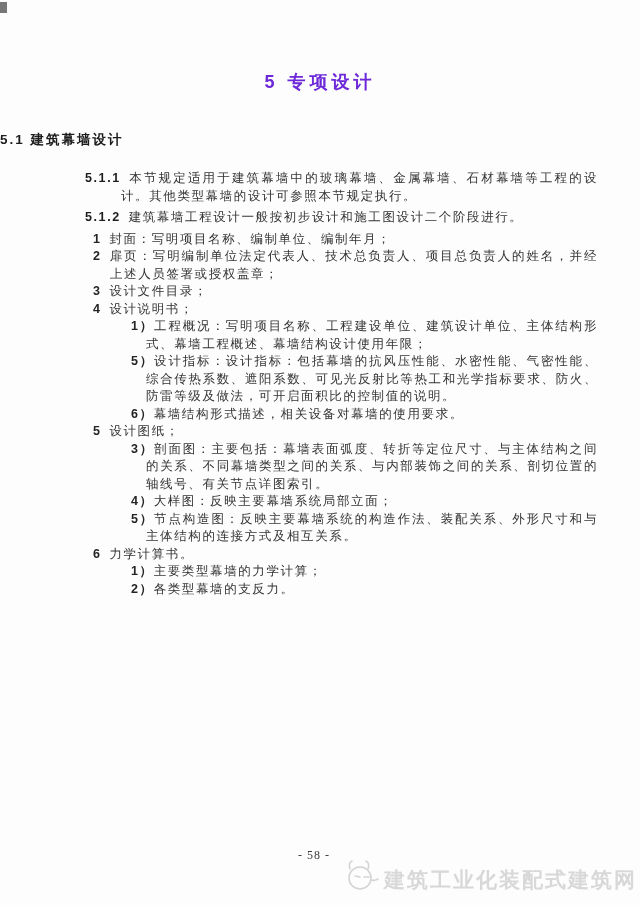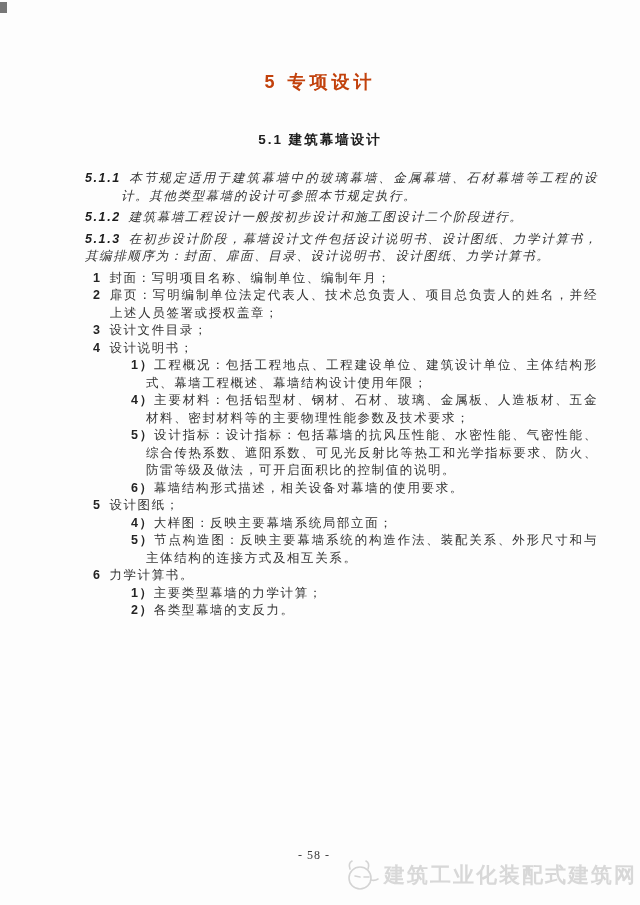--- a/index.html
+++ b/index.html
@@ -25,42 +25,41 @@
     background: #4a4a4a;
     opacity: 0.75;
   }
   .doc-title {
     text-align: center;
     margin: 0;
     padding-top: 70px;
     font-size: 18px;
     font-weight: bold;
     letter-spacing: 4px;
-    color: #c2410c;
+    color: #6d28d9;
     font-family: "Liberation Sans", sans-serif;
   }
   .section-heading {
-    text-align: center;
     margin: 0;
     padding-top: 37px;
     font-size: 13.5px;
     font-weight: bold;
     letter-spacing: 2px;
     color: #1c1c1c;
     font-family: "Liberation Sans", sans-serif;
   }
   .body-text {
     margin: 21px 42px 0 85px;
     font-size: 12.5px;
     line-height: 17.5px;
     letter-spacing: 1.6px;
     text-align: justify;
     color: #333333;
   }
-  .clause { margin: 0 0 4px 0; font-style: italic; }
+  .clause { margin: 0 0 4px 0; }
   .clause.hang {
     padding-left: 36px;
     text-indent: -36px;
   }
   .clause .n {
     font-weight: bold;
     color: #1d1d1d;
     font-family: "Liberation Sans", sans-serif;
   }
   .l1 {
@@ -86,21 +85,21 @@
     text-align: center;
     font-size: 12px;
     letter-spacing: 1px;
     color: #3a3a3a;
   }
   .watermark {
     position: absolute;
     right: 3px;
     bottom: 11px;
     display: flex;
-    align-items: center;
+    align-items: flex-end;
     gap: 2px;
     color: #d8d8d8;
     font-size: 21px;
     font-weight: bold;
     letter-spacing: 2px;
     white-space: nowrap;
     font-family: "Liberation Sans", sans-serif;
   }
   .watermark svg { display: block; }
 </style>
@@ -112,34 +111,33 @@
 
   <h1 class="doc-title">5 专项设计</h1>
   <h2 class="section-heading">5.1 建筑幕墙设计</h2>
 
   <div class="body-text">
 
     <p class="clause hang"><span class="n">5.1.1</span> <span>本节规定适用于建筑幕墙中的玻璃幕墙、金属幕墙、石材幕墙等工程的设计。其他类型幕墙的设计可参照本节规定执行。</span></p>
 
     <p class="clause"><span class="n">5.1.2</span> <span>建筑幕墙工程设计一般按初步设计和施工图设计二个阶段进行。</span></p>
 
-    <p class="clause"><span class="n">5.1.3</span> <span>在初步设计阶段，幕墙设计文件包括设计说明书、设计图纸、力学计算书，其编排顺序为：封面、扉面、目录、设计说明书、设计图纸、力学计算书。</span></p>
 
     <div class="l1"><span class="n">1</span> <span>封面：写明项目名称、编制单位、编制年月；</span></div>
     <div class="l1"><span class="n">2</span> <span>扉页：写明编制单位法定代表人、技术总负责人、项目总负责人的姓名，并经上述人员签署或授权盖章；</span></div>
     <div class="l1"><span class="n">3</span> <span>设计文件目录；</span></div>
     <div class="l1"><span class="n">4</span> <span>设计说明书；</span></div>
 
-    <div class="l2"><span class="n">1）</span><span>工程概况：包括工程地点、工程建设单位、建筑设计单位、主体结构形式、幕墙工程概述、幕墙结构设计使用年限；</span></div>
-    <div class="l2"><span class="n">4）</span><span>主要材料：包括铝型材、钢材、石材、玻璃、金属板、人造板材、五金材料、密封材料等的主要物理性能参数及技术要求；</span></div>
+    <div class="l2"><span class="n">1）</span><span>工程概况：写明项目名称、工程建设单位、建筑设计单位、主体结构形式、幕墙工程概述、幕墙结构设计使用年限；</span></div>
     <div class="l2"><span class="n">5）</span><span>设计指标：设计指标：包括幕墙的抗风压性能、水密性能、气密性能、综合传热系数、遮阳系数、可见光反射比等热工和光学指标要求、防火、防雷等级及做法，可开启面积比的控制值的说明。</span></div>
     <div class="l2"><span class="n">6）</span><span>幕墙结构形式描述，相关设备对幕墙的使用要求。</span></div>
 
     <div class="l1"><span class="n">5</span> <span>设计图纸；</span></div>
 
+    <div class="l2"><span class="n">3）</span><span>剖面图：主要包括：幕墙表面弧度、转折等定位尺寸、与主体结构之间的关系、不同幕墙类型之间的关系、与内部装饰之间的关系、剖切位置的轴线号、有关节点详图索引。</span></div>
     <div class="l2"><span class="n">4）</span><span>大样图：反映主要幕墙系统局部立面；</span></div>
     <div class="l2"><span class="n">5）</span><span>节点构造图：反映主要幕墙系统的构造作法、装配关系、外形尺寸和与主体结构的连接方式及相互关系。</span></div>
 
     <div class="l1"><span class="n">6</span> <span>力学计算书。</span></div>
 
     <div class="l2"><span class="n">1）</span><span>主要类型幕墙的力学计算；</span></div>
     <div class="l2"><span class="n">2）</span><span>各类型幕墙的支反力。</span></div>
 
   </div>
 

